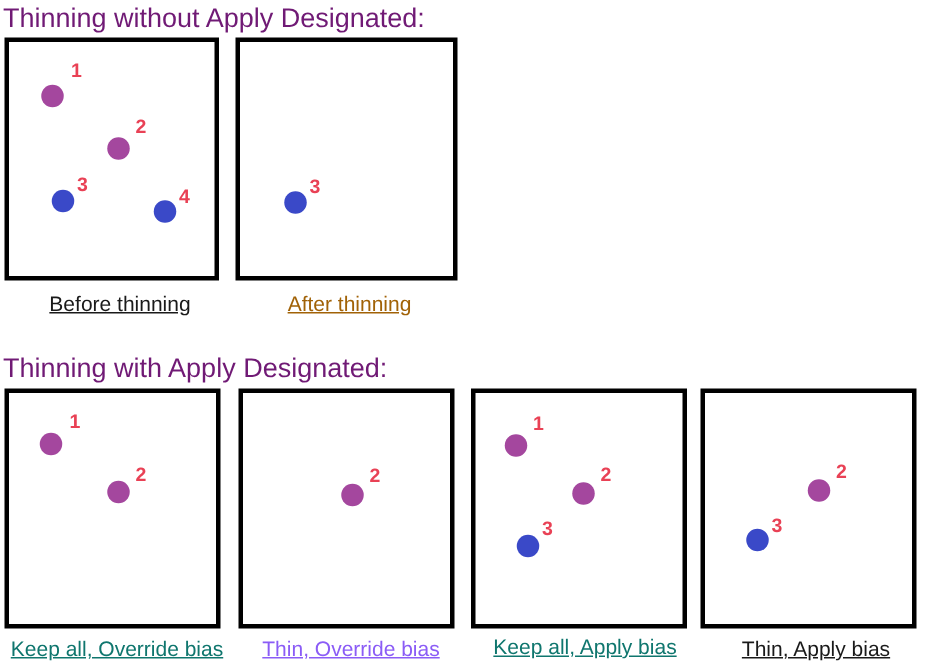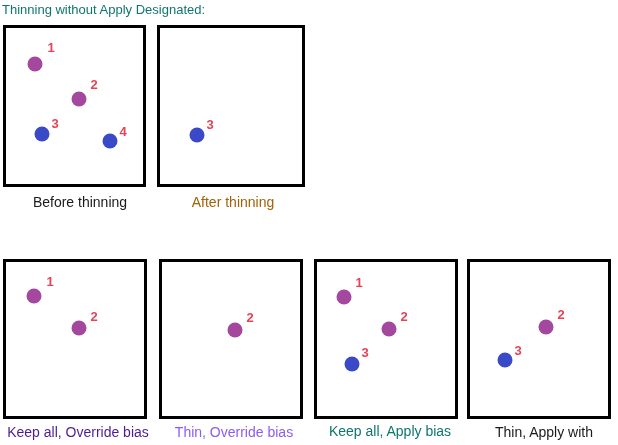--- a/index.html
+++ b/index.html
@@ -11,38 +11,39 @@
   #canvas {
     position: relative;
     width: 618px;
     height: 445px;
     background: #ffffff;
     overflow: hidden;
   }
   .section-title {
     position: absolute;
     left: 2px;
-    font-size: 13px;
-    color: #0f766e;
+    font-size: 18px;
+    color: #701a75;
     white-space: nowrap;
   }
   #title-top { top: 2px; }
   #title-bottom { top: 235px; }
   .panel-box {
     position: absolute;
     box-sizing: border-box;
     border: 3px solid #000000;
     background: #ffffff;
   }
   .panel-caption {
     position: absolute;
     transform: translateX(-50%);
     font-size: 14px;
     color: #1a1a1a;
     white-space: nowrap;
+    text-decoration: underline;
   }
   .dot {
     position: absolute;
     width: 15px;
     height: 15px;
     border-radius: 50%;
     transform: translate(-50%, -50%);
   }
   .point-label {
     position: absolute;
@@ -51,53 +52,54 @@
     font-weight: bold;
     line-height: 1;
     white-space: nowrap;
   }
 </style>
 </head>
 <body>
 
 <div id="canvas">
   <div id="title-top" class="section-title">Thinning without Apply Designated:</div>
+  <div id="title-bottom" class="section-title">Thinning with Apply Designated:</div>
   <div id="panels">
       <div class="panel-box" style="left: 3px; top: 25px; width: 143px; height: 162px; border-color: rgb(0, 0, 0); background: rgb(255, 255, 255);"></div>
       <div class="panel-caption" style="left: 80px; top: 194px; color: rgb(26, 26, 26);">Before thinning</div>
       <div class="dot" style="left: 35px; top: 64px; width: 15px; height: 15px; background: rgb(164, 71, 158);"></div>
       <div class="point-label" style="left: 51px; top: 47px; color: rgb(233, 65, 85);">1</div>
       <div class="dot" style="left: 79px; top: 99px; width: 15px; height: 15px; background: rgb(164, 71, 158);"></div>
       <div class="point-label" style="left: 94px; top: 84px; color: rgb(233, 65, 85);">2</div>
       <div class="dot" style="left: 42px; top: 134px; width: 15px; height: 15px; background: rgb(58, 73, 200);"></div>
       <div class="point-label" style="left: 55px; top: 123px; color: rgb(233, 65, 85);">3</div>
       <div class="dot" style="left: 110px; top: 141px; width: 15px; height: 15px; background: rgb(58, 73, 200);"></div>
       <div class="point-label" style="left: 123px; top: 131px; color: rgb(233, 65, 85);">4</div>
       <div class="panel-box" style="left: 157px; top: 25px; width: 148px; height: 162px; border-color: rgb(0, 0, 0); background: rgb(255, 255, 255);"></div>
       <div class="panel-caption" style="left: 233px; top: 194px; color: #a16207;">After thinning</div>
       <div class="dot" style="left: 197px; top: 135px; width: 15px; height: 15px; background: rgb(58, 73, 200);"></div>
       <div class="point-label" style="left: 210px; top: 124px; color: rgb(233, 65, 85);">3</div>
       <div class="panel-box" style="left: 3px; top: 259px; width: 144px; height: 160px; border-color: rgb(0, 0, 0); background: rgb(255, 255, 255);"></div>
-      <div class="panel-caption" style="left: 78px; top: 424px; color: #4c1d95;">Keep all, Override bias</div>
+      <div class="panel-caption" style="left: 78px; top: 424px; color: #0f766e;">Keep all, Override bias</div>
       <div class="dot" style="left: 34px; top: 296px; width: 15px; height: 15px; background: rgb(164, 71, 158);"></div>
       <div class="point-label" style="left: 50px; top: 281px; color: rgb(233, 65, 85);">1</div>
       <div class="dot" style="left: 79px; top: 328px; width: 15px; height: 15px; background: rgb(164, 71, 158);"></div>
       <div class="point-label" style="left: 94px; top: 316px; color: rgb(233, 65, 85);">2</div>
       <div class="panel-box" style="left: 159px; top: 259px; width: 144px; height: 160px; border-color: rgb(0, 0, 0); background: rgb(255, 255, 255);"></div>
       <div class="panel-caption" style="left: 234px; top: 424px; color: #8b5cf6;">Thin, Override bias</div>
       <div class="dot" style="left: 235px; top: 330px; width: 15px; height: 15px; background: rgb(164, 71, 158);"></div>
       <div class="point-label" style="left: 250px; top: 317px; color: rgb(233, 65, 85);">2</div>
       <div class="panel-box" style="left: 314px; top: 259px; width: 144px; height: 160px; border-color: rgb(0, 0, 0); background: rgb(255, 255, 255);"></div>
       <div class="panel-caption" style="left: 390px; top: 423px; color: #0f766e;">Keep all, Apply bias</div>
       <div class="dot" style="left: 344px; top: 297px; width: 15px; height: 15px; background: rgb(164, 71, 158);"></div>
       <div class="point-label" style="left: 359px; top: 282px; color: rgb(233, 65, 85);">1</div>
       <div class="dot" style="left: 389px; top: 329px; width: 15px; height: 15px; background: rgb(164, 71, 158);"></div>
       <div class="point-label" style="left: 404px; top: 316px; color: rgb(233, 65, 85);">2</div>
       <div class="dot" style="left: 352px; top: 364px; width: 15px; height: 15px; background: rgb(58, 73, 200);"></div>
       <div class="point-label" style="left: 365px; top: 352px; color: rgb(233, 65, 85);">3</div>
       <div class="panel-box" style="left: 467px; top: 259px; width: 144px; height: 160px; border-color: rgb(0, 0, 0); background: rgb(255, 255, 255);"></div>
-      <div class="panel-caption" style="left: 544px; top: 424px; color: rgb(26, 26, 26);">Thin, Apply with</div>
+      <div class="panel-caption" style="left: 544px; top: 424px; color: rgb(26, 26, 26);">Thin, Apply bias</div>
       <div class="dot" style="left: 546px; top: 327px; width: 15px; height: 15px; background: rgb(164, 71, 158);"></div>
       <div class="point-label" style="left: 561px; top: 314px; color: rgb(233, 65, 85);">2</div>
       <div class="dot" style="left: 505px; top: 360px; width: 15px; height: 15px; background: rgb(58, 73, 200);"></div>
       <div class="point-label" style="left: 518px; top: 350px; color: rgb(233, 65, 85);">3</div>
     </div>
 </div>
 
 </body></html>

